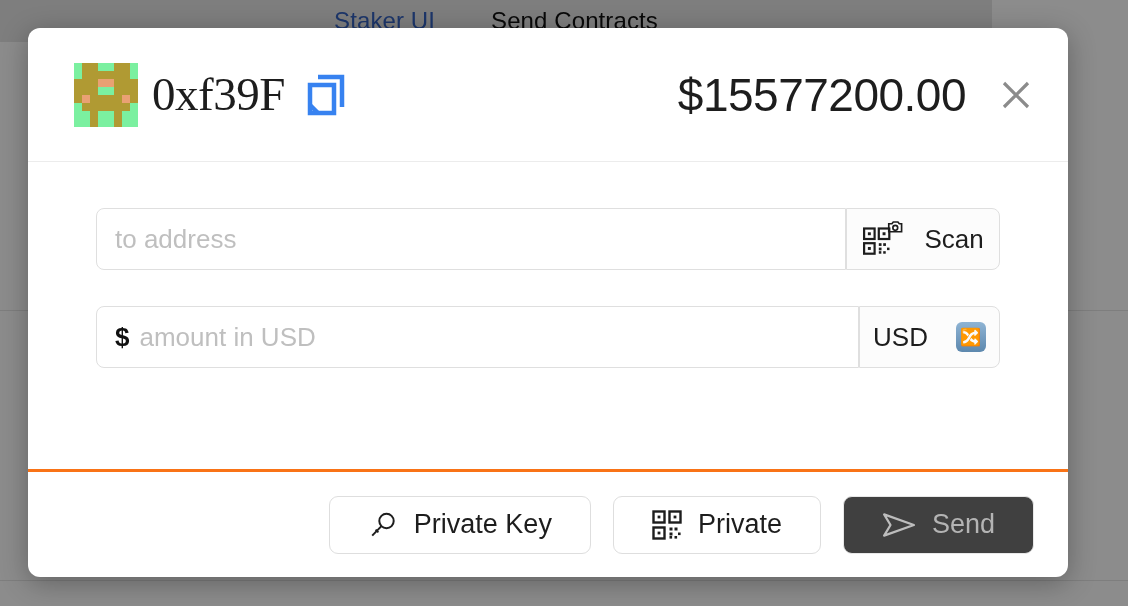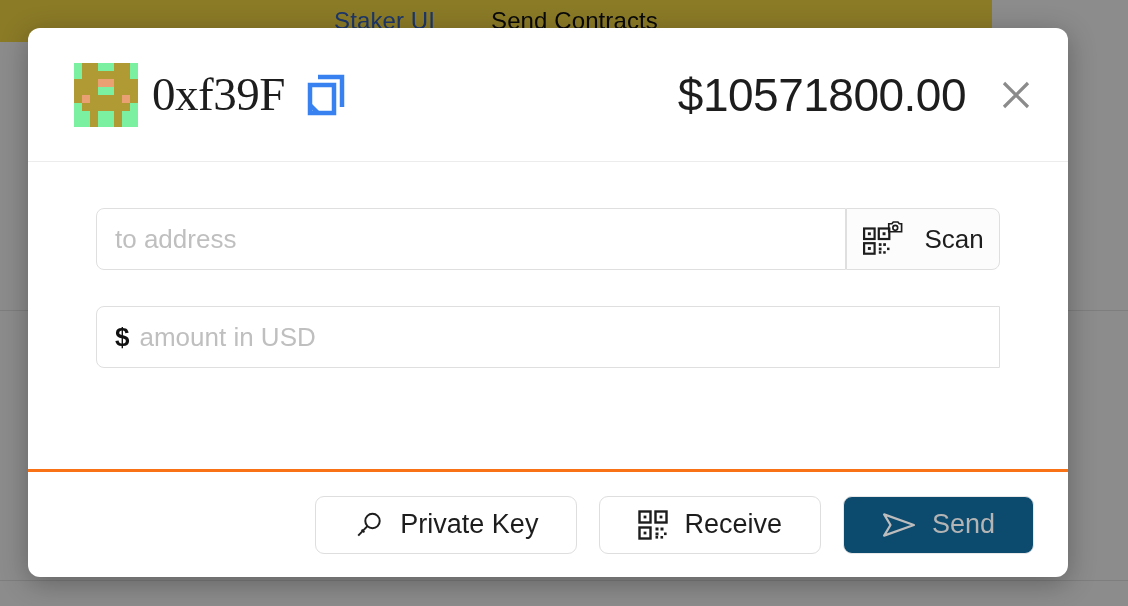--- a/index.html
+++ b/index.html
@@ -12,21 +12,21 @@
 
   
   #page-root {
     position: relative;
     width: 1128px; height: 606px;
     background: #ffffff;
   }
   #bg-nav {
     position: absolute; top: 0; left: 0;
     width: 992px; height: 42px;
-    background: #fde047;
+    background: #e5e5e5;
     display: flex; align-items: center; justify-content: center;
     gap: 56px;
     white-space: nowrap;
   }
   .bg-nav-link {
     font-size: 24px;
     line-height: 1;
     letter-spacing: .1px;
   }
   .bg-nav-link.active { color: #3563c1; }
@@ -202,21 +202,21 @@
     align-items: center;
     justify-content: center;
     gap: 16px;
     padding: 0 38px;
     cursor: pointer;
     font-size: 27px;
     color: #1d1d1d;
     white-space: nowrap;
   }
   .action-btn.disabled {
-    background: #0c4a6e;
+    background: #404040;
     border-color: #e8e8e8;
     color: #b4b4b4;
     cursor: default;
     border-radius: 9px;
   }
   .action-btn .btn-label { line-height: 1; }
 
   .icon-svg { display: block; }
 </style>
 </head>
@@ -310,21 +310,21 @@
           <svg id="copy-icon" viewBox="0 0 40 42" class="icon-svg" aria-hidden="true">
             <path d="M13 3 H37 V33" fill="none" stroke="#3782f0" stroke-width="4.5"></path>
             <path d="M5 11 H29 V39 H5 Z" fill="#ffffff" stroke="#3782f0" stroke-width="4.5"></path>
             <path d="M5 31 L13 39" fill="none" stroke="#3782f0" stroke-width="4.5"></path>
           </svg>
         </span>
       </div>
 
       <div id="header-spacer"></div>
 
-      <span id="balance">$10571800.00</span>
+      <span id="balance">$15577200.00</span>
 
       <div id="close-btn">
         <svg viewBox="0 0 34 34" width="34" height="34" class="icon-svg" aria-hidden="true">
           <path d="M5 5 L29 29 M29 5 L5 29" fill="none" stroke="#8b8b8b" stroke-width="3.2"></path>
         </svg>
       </div>
     </div>
 
     <div id="modal-body">
 
@@ -357,20 +357,24 @@
             </svg>
           </span>
           <span class="addon-label">Scan</span>
         </div>
       </div>
 
       <div class="field-row">
         <div class="field-box">
           <span class="dollar-prefix">$</span>
           <input class="field-input" type="text" placeholder="amount in USD" style="">
+        </div>
+        <div class="addon-btn" style="width:141px;">
+          <span class="addon-label">USD</span>
+          <span class="swap-chip">🔀</span>
         </div>
       </div>
 
     </div>
 
     <div id="modal-footer">
 
       <div class="action-btn">
         <span style="display:flex;align-items:center;">
           <svg viewBox="0 0 30 30" width="30" height="30" class="icon-svg" aria-hidden="true">
@@ -392,21 +396,21 @@
             <rect x="1.5" y="17.5" width="11" height="11" fill="none" stroke="#1d1d1d" stroke-width="2.4"></rect>
             <rect x="5.6" y="21.6" width="2.8" height="2.8" fill="#1d1d1d"></rect>
             <rect x="17.5" y="17.5" width="3" height="3" fill="#1d1d1d"></rect>
             <rect x="22.5" y="17.5" width="3" height="3" fill="#1d1d1d"></rect>
             <rect x="17.5" y="22.5" width="3" height="3" fill="#1d1d1d"></rect>
             <rect x="22.5" y="26" width="2.6" height="2.6" fill="#1d1d1d"></rect>
             <rect x="17.5" y="26" width="2.6" height="2.6" fill="#1d1d1d"></rect>
             <rect x="26" y="22.5" width="2.6" height="2.6" fill="#1d1d1d"></rect>
           </svg>
         </span>
-        <span class="btn-label">Receive</span>
+        <span class="btn-label">Private</span>
       </div>
 
       <div class="action-btn disabled">
         <span style="display:flex;align-items:center;">
           <svg viewBox="0 0 32 28" width="34" height="30" class="icon-svg" aria-hidden="true">
             <path d="M2 4 L30 14 L2 24 L8 14 Z" fill="none" stroke="#bdbdbd" stroke-width="2.1" stroke-linejoin="round"></path>
           </svg>
         </span>
         <span class="btn-label">Send</span>
       </div>

